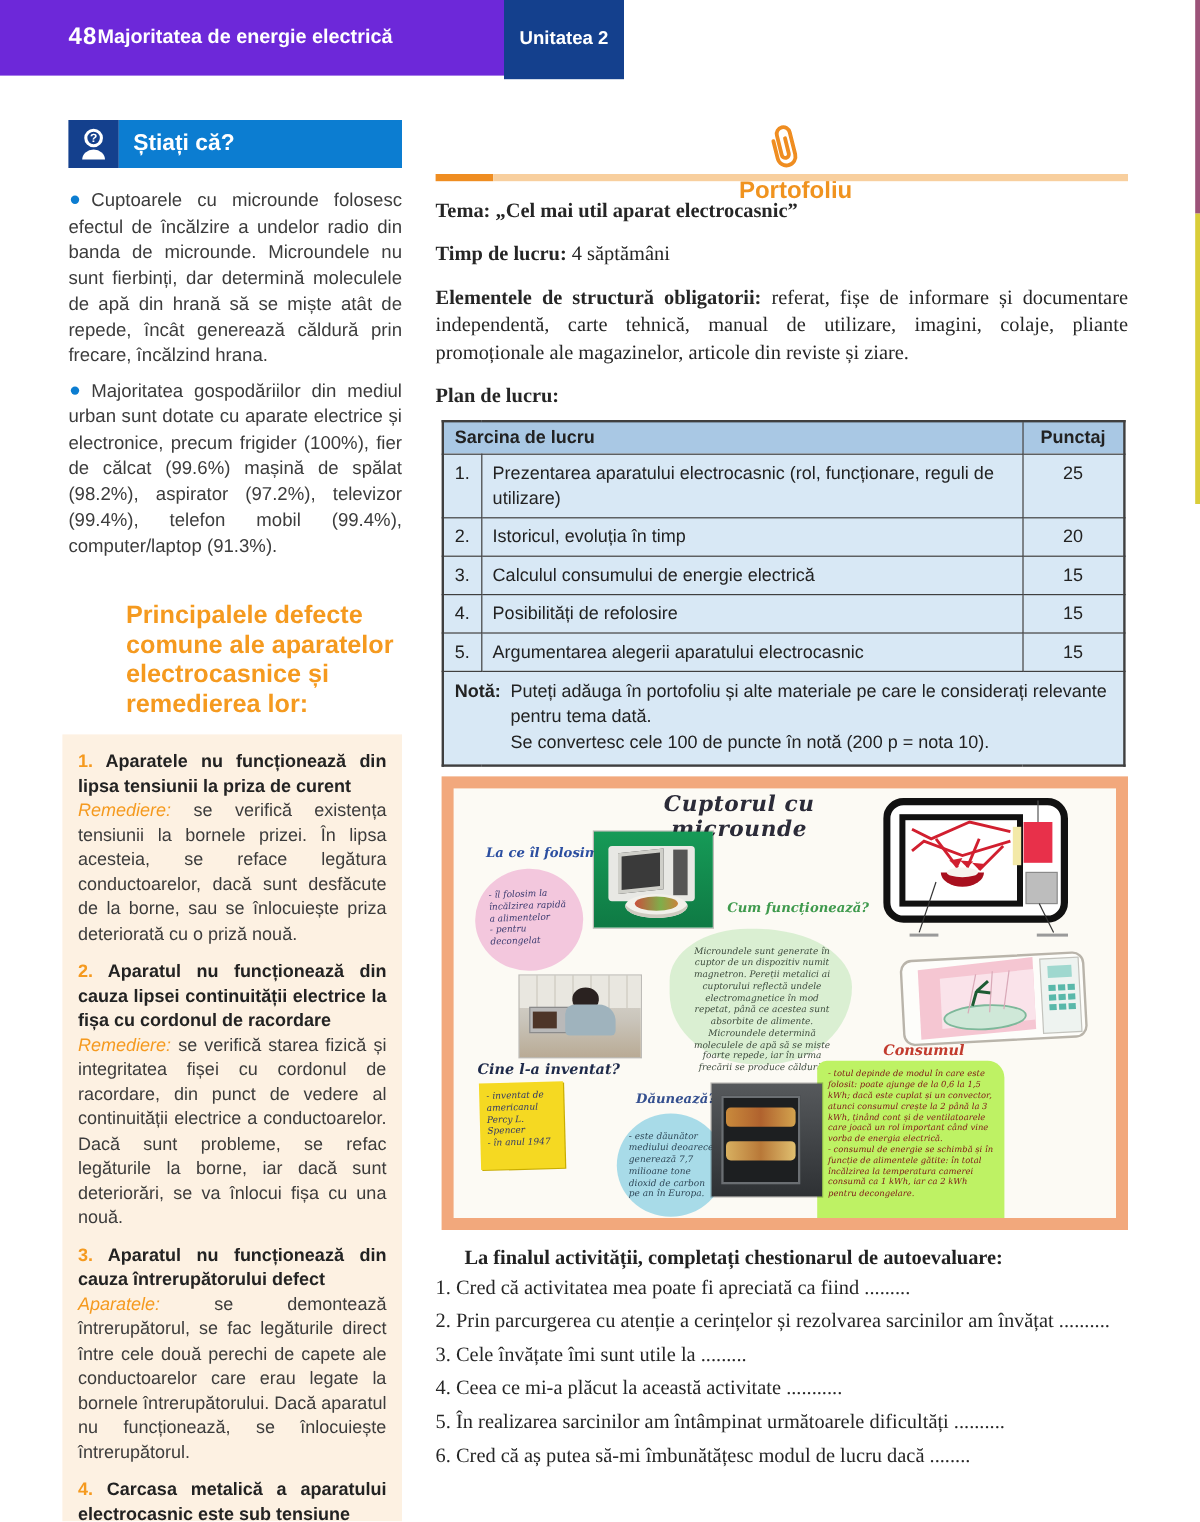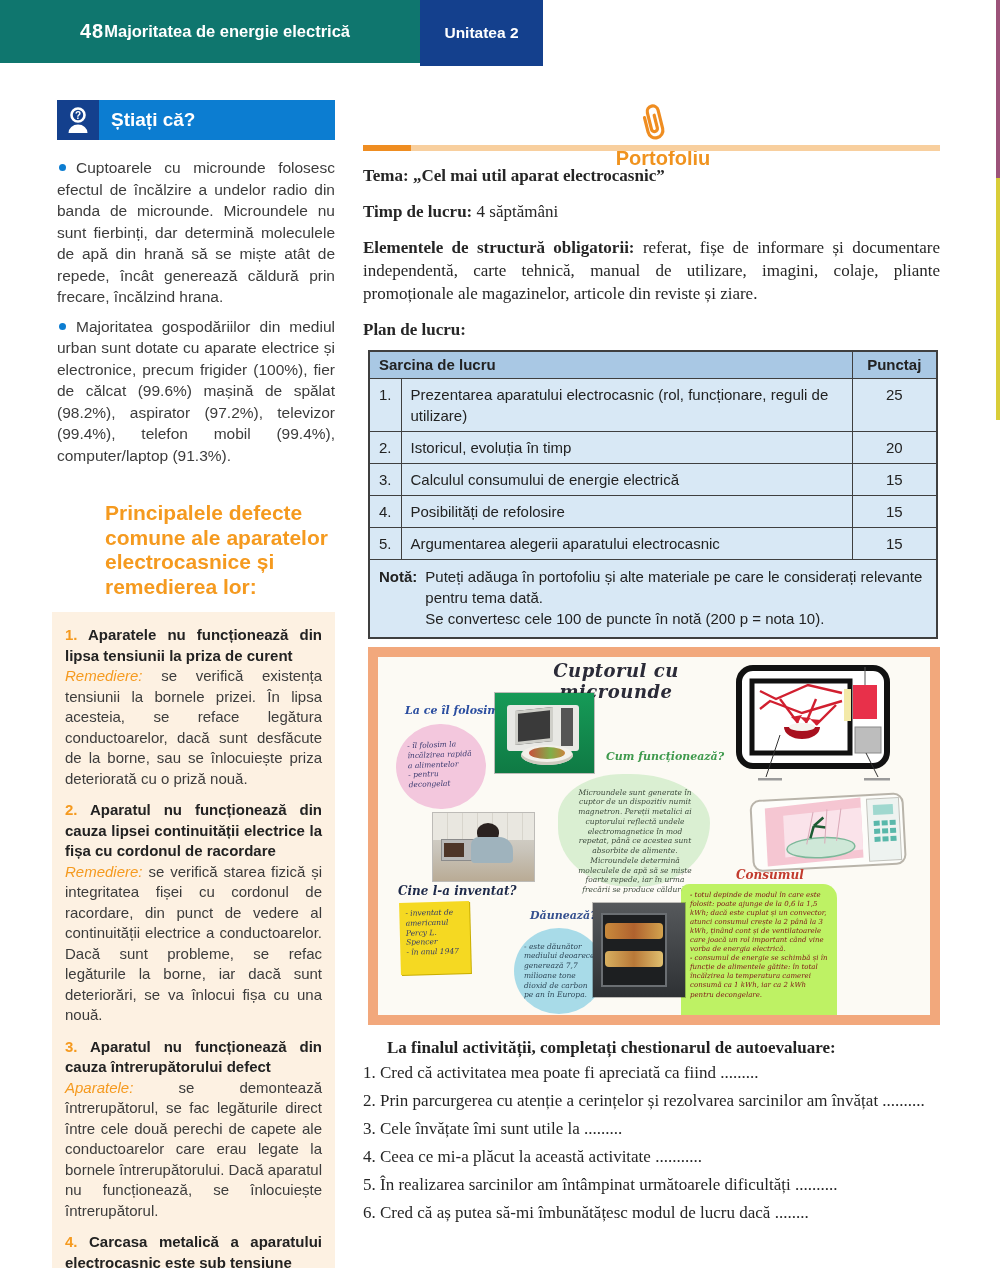--- a/index.html
+++ b/index.html
@@ -5,27 +5,27 @@
   * { margin:0; padding:0; box-sizing:border-box; }
   html,body { background:#ffffff; }
   #page {
     position:relative; width:1000px; height:1268px; overflow:hidden;
     background:#ffffff; font-family:"Liberation Sans", sans-serif; color:#3a3a3a;
   }
 
   
   .hdr { position:absolute; top:0; left:0; height:63px; width:543px; display:flex; }
   .hdr-main {
-    width:420px; background:#0f766e; color:#fff; display:flex; align-items:center;
-    padding:0 70px 0 57px; justify-content:flex-end;
+    width:420px; background:#6d28d9; color:#fff; display:flex; align-items:center;
+    padding:0 70px 0 57px; justify-content:flex-start;
   }
   .hdr-page { font-size:20px; font-weight:bold; letter-spacing:1px; }
   .hdr-chapter { font-size:16.5px; font-weight:bold; }
   .hdr-tab {
-    width:123px; background:#14408d; color:#fff; display:flex; align-items:center;
+    width:100px; background:#14408d; color:#fff; display:flex; align-items:center;
     justify-content:center; font-size:15.5px; font-weight:bold; height:66px;
   }
 
   
   .edge-pink { position:absolute; right:0; top:0; width:4px; height:178px; background:#9c5379; }
   .edge-yellow { position:absolute; right:0; top:178px; width:4px; height:242px; background:#d9cd39; }
 
   
   .leftcol { position:absolute; left:57px; top:100px; width:278px; }
   .know-hdr { display:flex; height:40px; }

